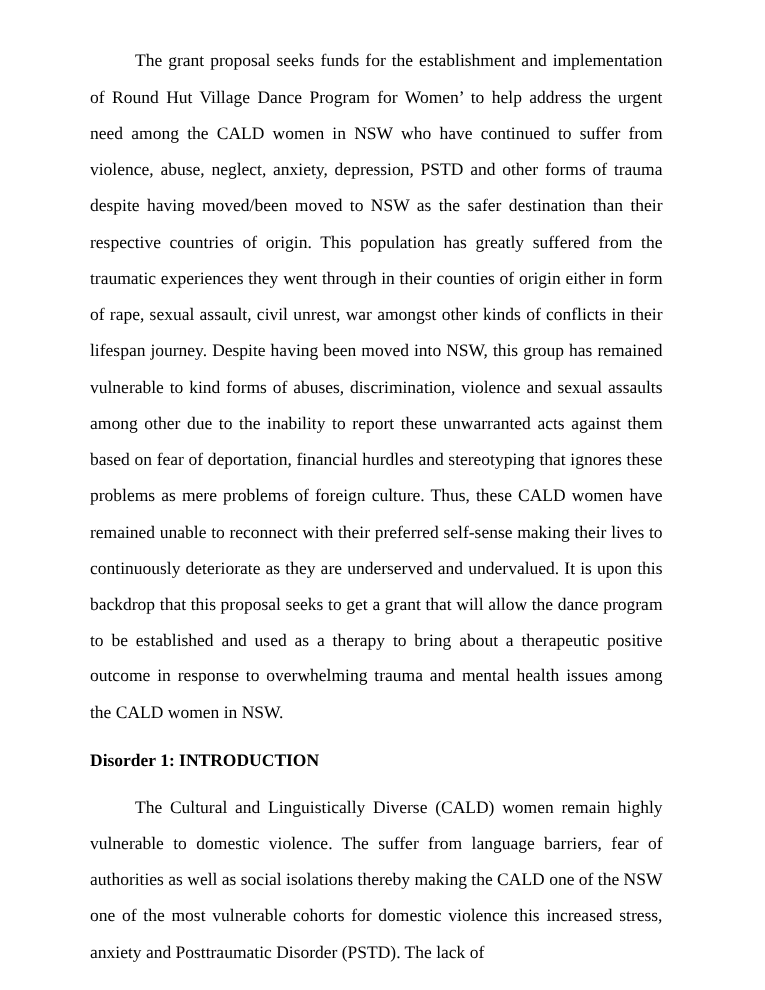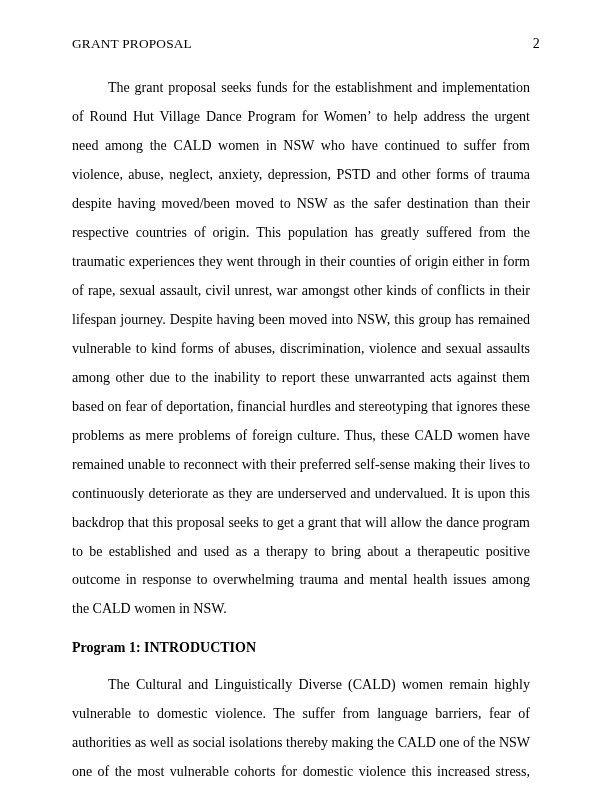--- a/index.html
+++ b/index.html
@@ -56,26 +56,22 @@
   }
   p.body-text.last {
     margin-bottom: 12px;
   }
 </style>
 </head>
 <body>
 
 <div class="page">
 
-  <div class="running-head">
-    <span class="title-text">GRANT PROPOSAL</span>
-    <span class="page-num">2</span>
-  </div>
 
 
   <p class="body-text last">The grant proposal seeks funds for the establishment and implementation of Round Hut Village Dance Program for Women’ to help address the urgent need among the CALD women in NSW who have continued to suffer from violence, abuse, neglect, anxiety, depression, PSTD and other forms of trauma despite having moved/been moved to NSW as the safer destination than their respective countries of origin. This population has greatly suffered from the traumatic experiences they went through in their counties of origin either in form of rape, sexual assault, civil unrest, war amongst other kinds of conflicts in their lifespan journey. Despite having been moved into NSW, this group has remained vulnerable to kind forms of abuses, discrimination, violence and sexual assaults among other due to the inability to report these unwarranted acts against them based on fear of deportation, financial hurdles and stereotyping that ignores these problems as mere problems of foreign culture. Thus, these CALD women have remained unable to reconnect with their preferred self-sense making their lives to continuously deteriorate as they are underserved and undervalued. It is upon this backdrop that this proposal seeks to get a grant that will allow the dance program to be established and used as a therapy to bring about a therapeutic positive outcome in response to overwhelming trauma and mental health issues among the CALD women in NSW.</p>
 
-  <h2 class="section-heading spaced">Program 1: INTRODUCTION</h2>
+  <h2 class="section-heading spaced">Disorder 1: INTRODUCTION</h2>
 
 
   <p class="body-text">The Cultural and Linguistically Diverse (CALD) women remain highly vulnerable to domestic violence. The suffer from language barriers, fear of authorities as well as social isolations thereby making the CALD one of the NSW one of the most vulnerable cohorts for domestic violence this increased stress, anxiety and Posttraumatic Disorder (PSTD).  The lack of</p>
 
 </div>
 
 </body></html>

